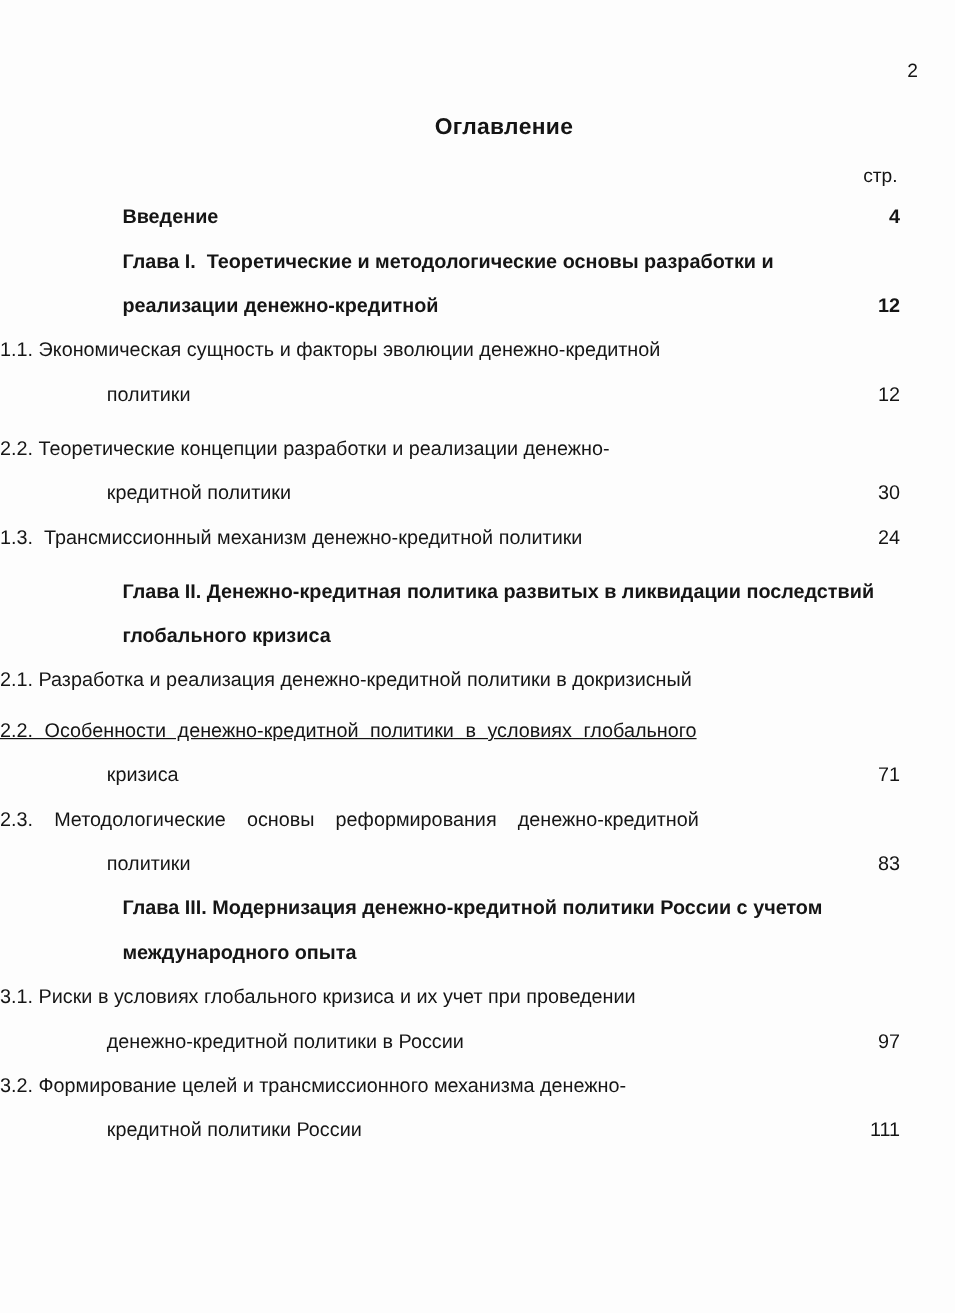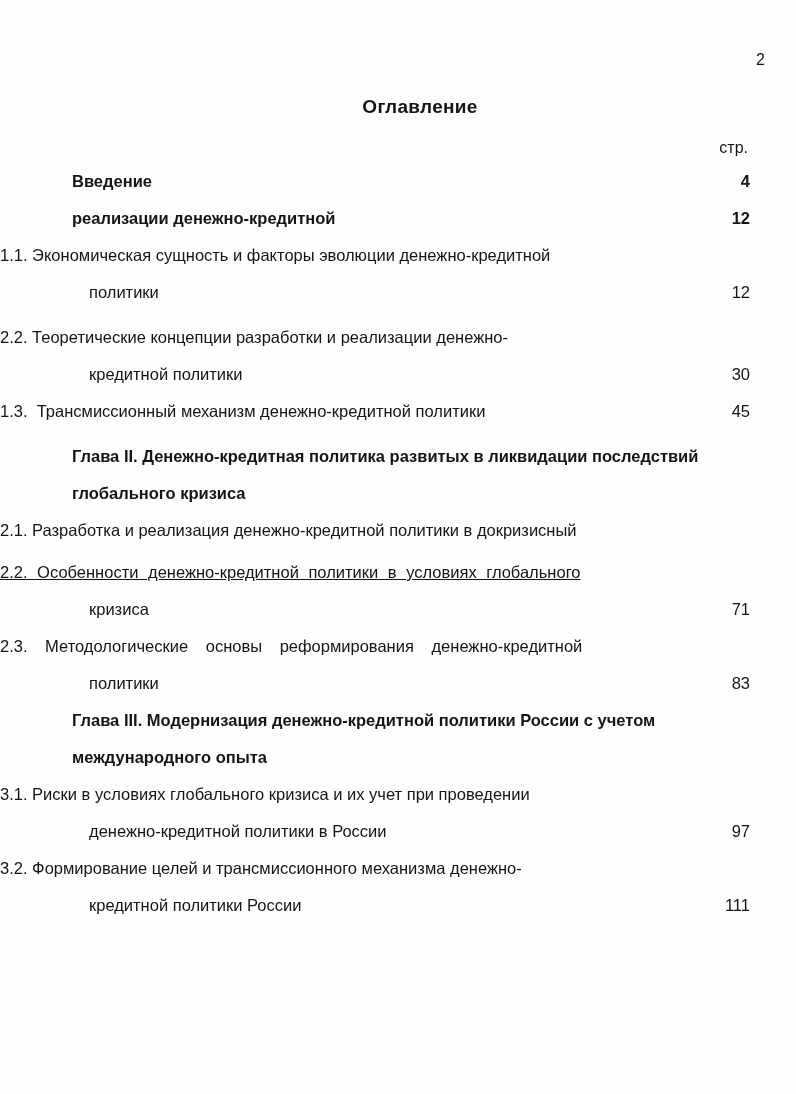--- a/index.html
+++ b/index.html
@@ -56,21 +56,21 @@
     justify-content: space-between;
     align-items: flex-start;
     height: 37px;
     padding-right: 46px;
     font-size: 16.5px;
     line-height: 20px;
   }
   .row .txt { white-space: pre; }
   .row .pg  { white-space: nowrap; }
   .bold { font-weight: bold; }
-  .ind-0 { padding-left: 72px; }
+  .ind-0 { padding-left: 102px; }
   .ind-1 { }
   .ind-2 { padding-left: 89px; }
   .gap   { margin-top: 8px; }
   .gap-s { margin-top: 5px; }
   .spread   { word-spacing: 5px; text-decoration: underline; }
   .spread-x { word-spacing: 13px; }
 </style>
 </head>
 <body>
 
@@ -83,20 +83,23 @@
   <div class="col-header">стр.</div>
 
   <div class="toc">
 
     <div class="row bold ind-0">
       <span class="txt">Введение</span>
       <span class="pg">4</span>
     </div>
 
     <div class="row bold ind-0">
+      <span class="txt">Глава I.  Теоретические и методологические основы разработки и</span>
+    </div>
+    <div class="row bold ind-0">
       <span class="txt">реализации денежно-кредитной</span>
       <span class="pg">12</span>
     </div>
 
     <div class="row ind-1">
       <span class="txt">1.1. Экономическая сущность и факторы эволюции денежно-кредитной</span>
     </div>
     <div class="row ind-2">
       <span class="txt">политики</span>
       <span class="pg">12</span>
@@ -105,21 +108,21 @@
     <div class="row ind-1 gap">
       <span class="txt">2.2. Теоретические концепции разработки и реализации денежно-</span>
     </div>
     <div class="row ind-2">
       <span class="txt">кредитной политики</span>
       <span class="pg">30</span>
     </div>
 
     <div class="row ind-1">
       <span class="txt">1.3.  Трансмиссионный механизм денежно-кредитной политики</span>
-      <span class="pg">45</span>
+      <span class="pg">24</span>
     </div>
 
     <div class="row bold ind-0 gap">
       <span class="txt">Глава II. Денежно-кредитная политика развитых в ликвидации последствий</span>
     </div>
     <div class="row bold ind-0">
       <span class="txt">глобального кризиса</span>
     </div>
 
     <div class="row ind-1">

